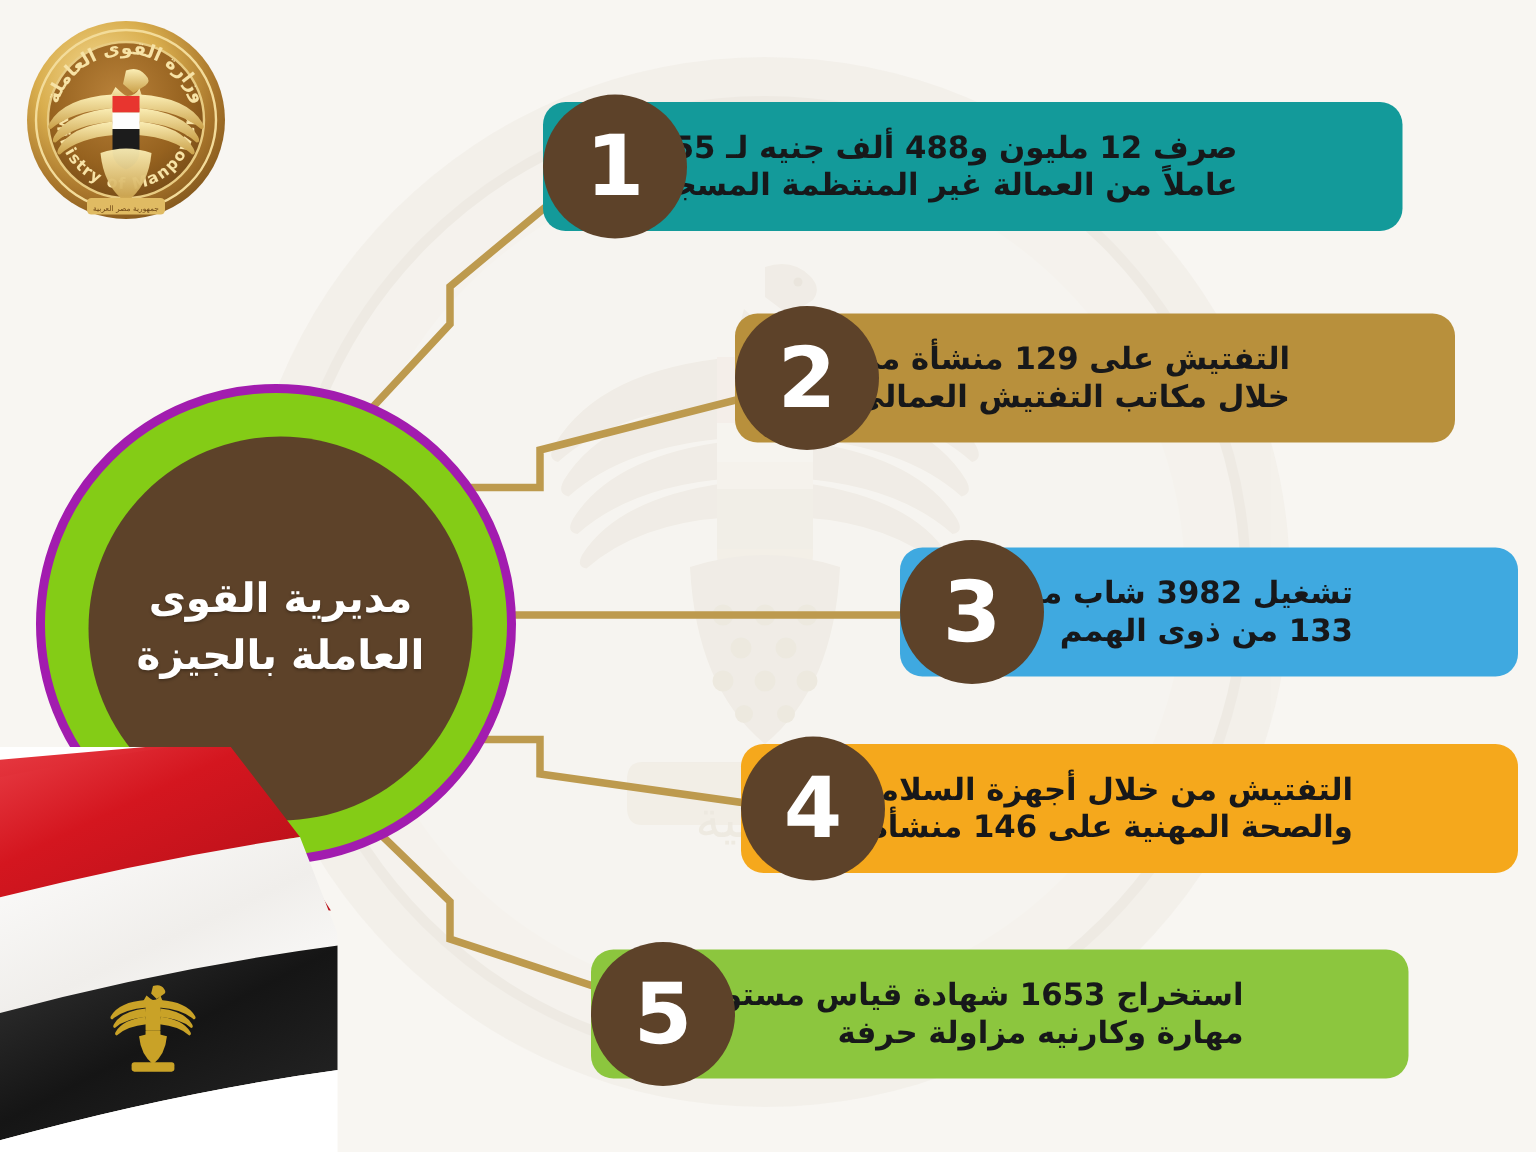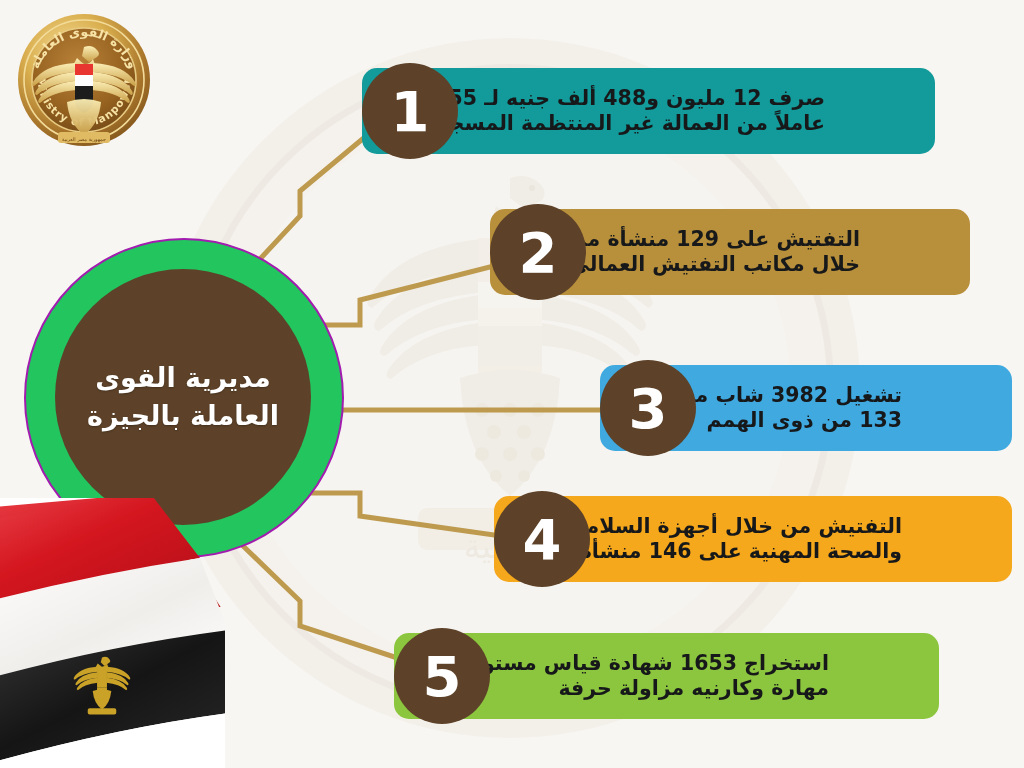--- a/index.html
+++ b/index.html
@@ -48,24 +48,24 @@
   .flag{
     position:absolute;left:-10px;top:498px;width:235px;height:275px;
     pointer-events:none;
   }
 
   
   .connectors{position:absolute;left:0;top:0;width:1024px;height:768px;}
 
   
   .hub{
-    position:absolute;left:24px;top:238px;width:320px;height:320px;
-    border-radius:50%;
-    background:#22c55e;
-    border:2px solid #a21caf;
+    position:absolute;left:24px;top:256px;width:320px;height:320px;
+    border-radius:50%;
+    background:#84cc16;
+    border:6px solid #a21caf;
     box-sizing:border-box;
   }
   .hub-inner{
     position:absolute;left:29px;top:29px;width:256px;height:256px;
     border-radius:50%;
     background:#5d4229;
     display:flex;align-items:center;justify-content:center;
     text-align:center;
   }
   .hub-text{

